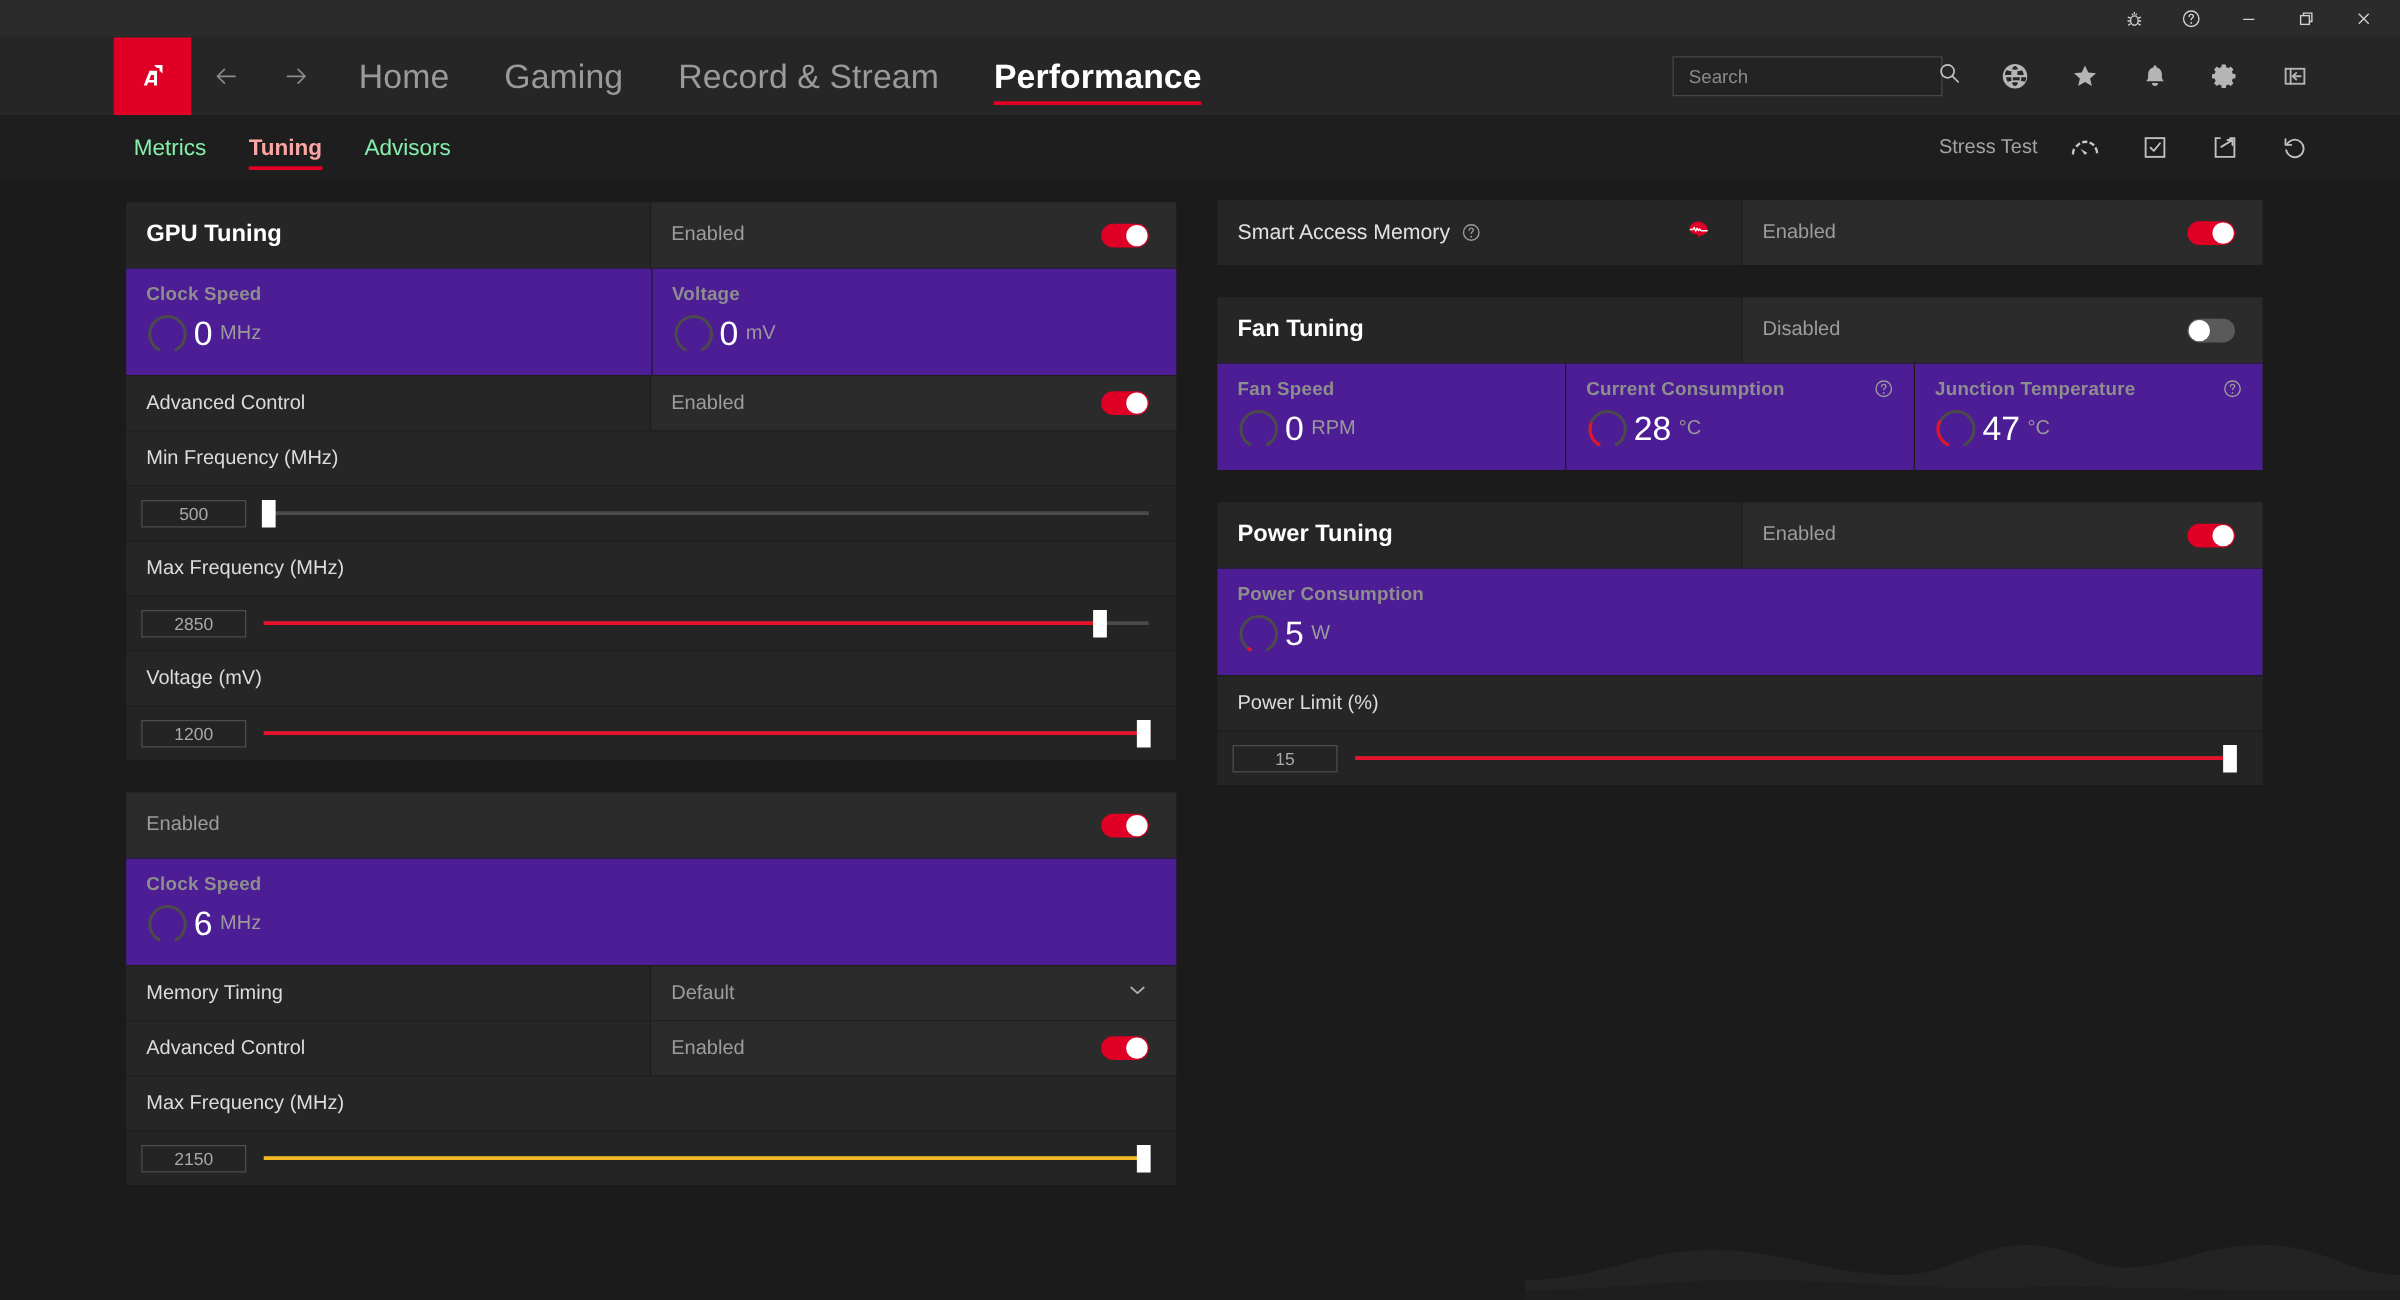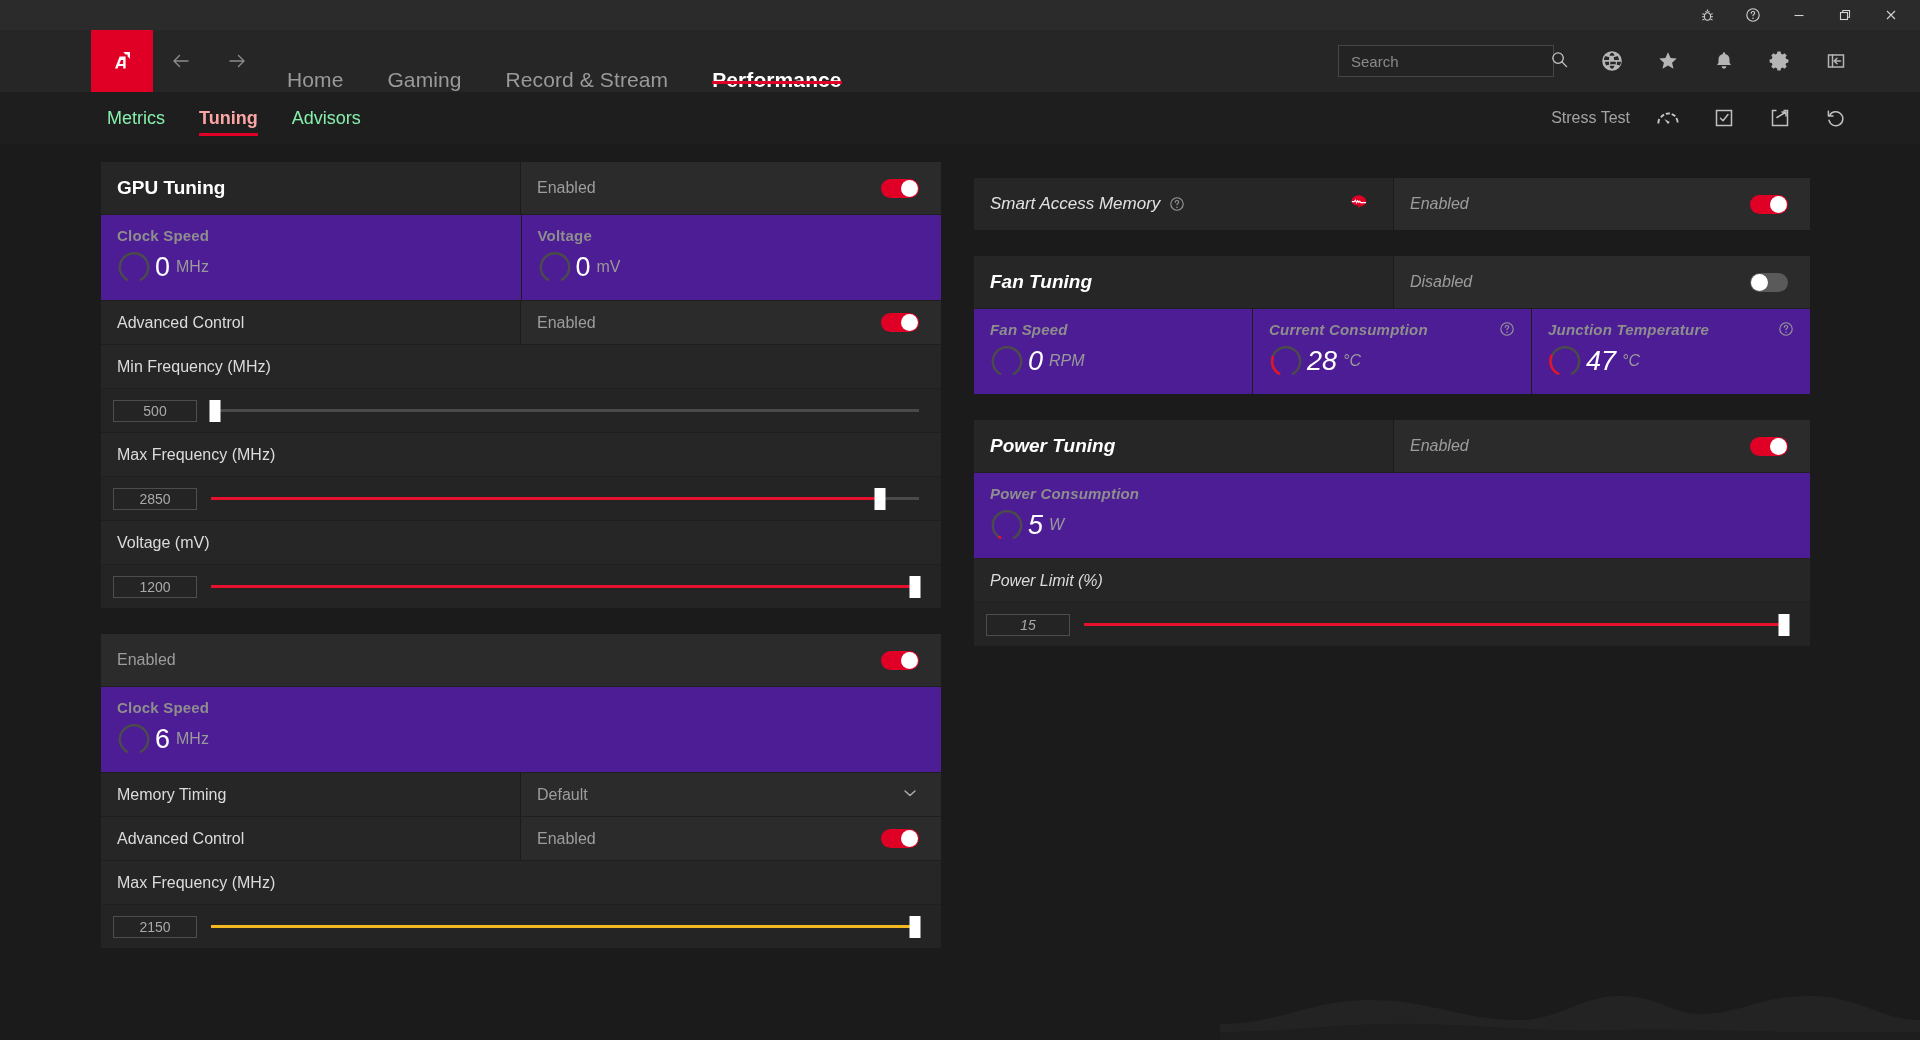--- a/index.html
+++ b/index.html
@@ -36,23 +36,23 @@
     margin-left: 91px; flex: 0 0 auto;
   }
   .navarrow {
     width: 56px; height: 62px;
     display: flex; align-items: center; justify-content: center;
     color: #8c8c8c;
   }
   .navarrow:first-of-type { margin-left: 12px; }
   .navitem {
     position: relative; height: 62px;
-    display: flex; align-items: flex-end;
+    display: flex; align-items: center;
     padding: 0 22px;
-    color: #9a9a9a; font-size: 21px; letter-spacing: .1px;
+    color: #9a9a9a; font-size: 27px; letter-spacing: .1px;
     white-space: nowrap;
   }
   .navitem.active { color: #ffffff; font-weight: bold; }
   .navitem.active::after {
     content: ""; position: absolute; left: 22px; right: 22px; bottom: 8px;
     height: 3px; background: #e00025;
   }
   .nav-right {
     margin-left: auto; display: flex; align-items: center;
     padding-right: 56px;
@@ -100,21 +100,21 @@
 
   
   .content {
     position: absolute; top: 144px; left: 0; right: 0; bottom: 0;
     background: #1b1b1b;
     overflow: hidden;
   }
   .bg-waves { position: absolute; bottom: 0; right: 0; width: 700px; height: 60px; opacity: .55; }
 
   .col-left  { position: absolute; left: 101px;  top: 18px; width: 840px; }
-  .col-right { position: absolute; left: 974px;  top: 34px; width: 836px; font-style: italic; }
+  .col-right { position: absolute; left: 974px;  top: 16px; width: 836px; }
 
   .card { background: #262626; margin-bottom: 26px; }
 
   
   .card-head { display: flex; height: 52px; }
   .card-head .title-cell {
     flex: 0 0 420px; display: flex; align-items: center; padding-left: 16px;
     background: #262626; border-right: 1px solid #1b1b1b;
   }
   .card-head .title-cell h2 { font-size: 19px; color: #fff; font-weight: bold; }

